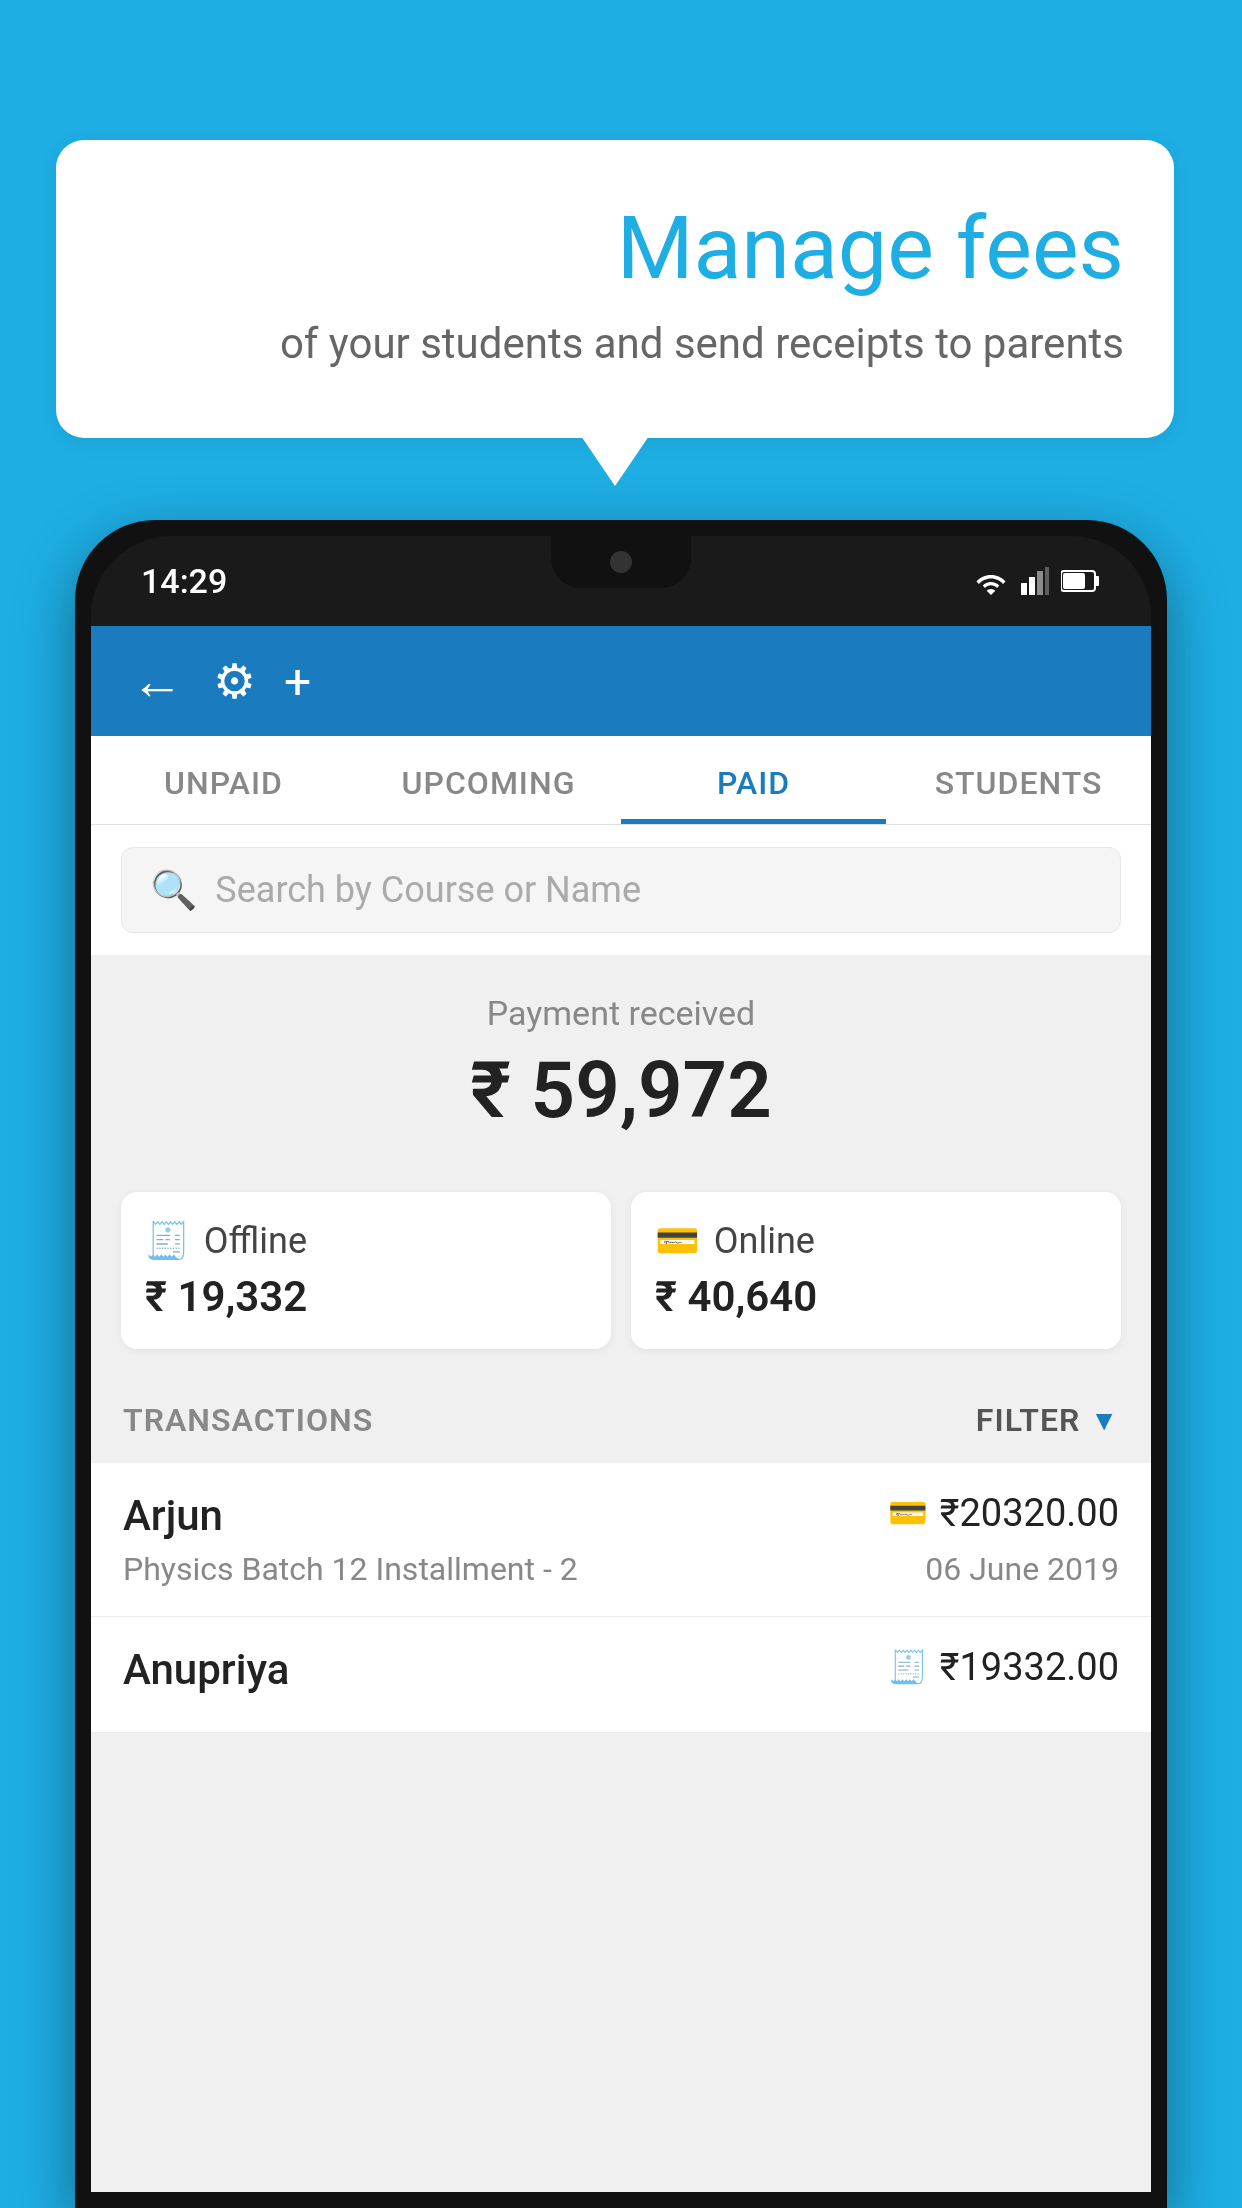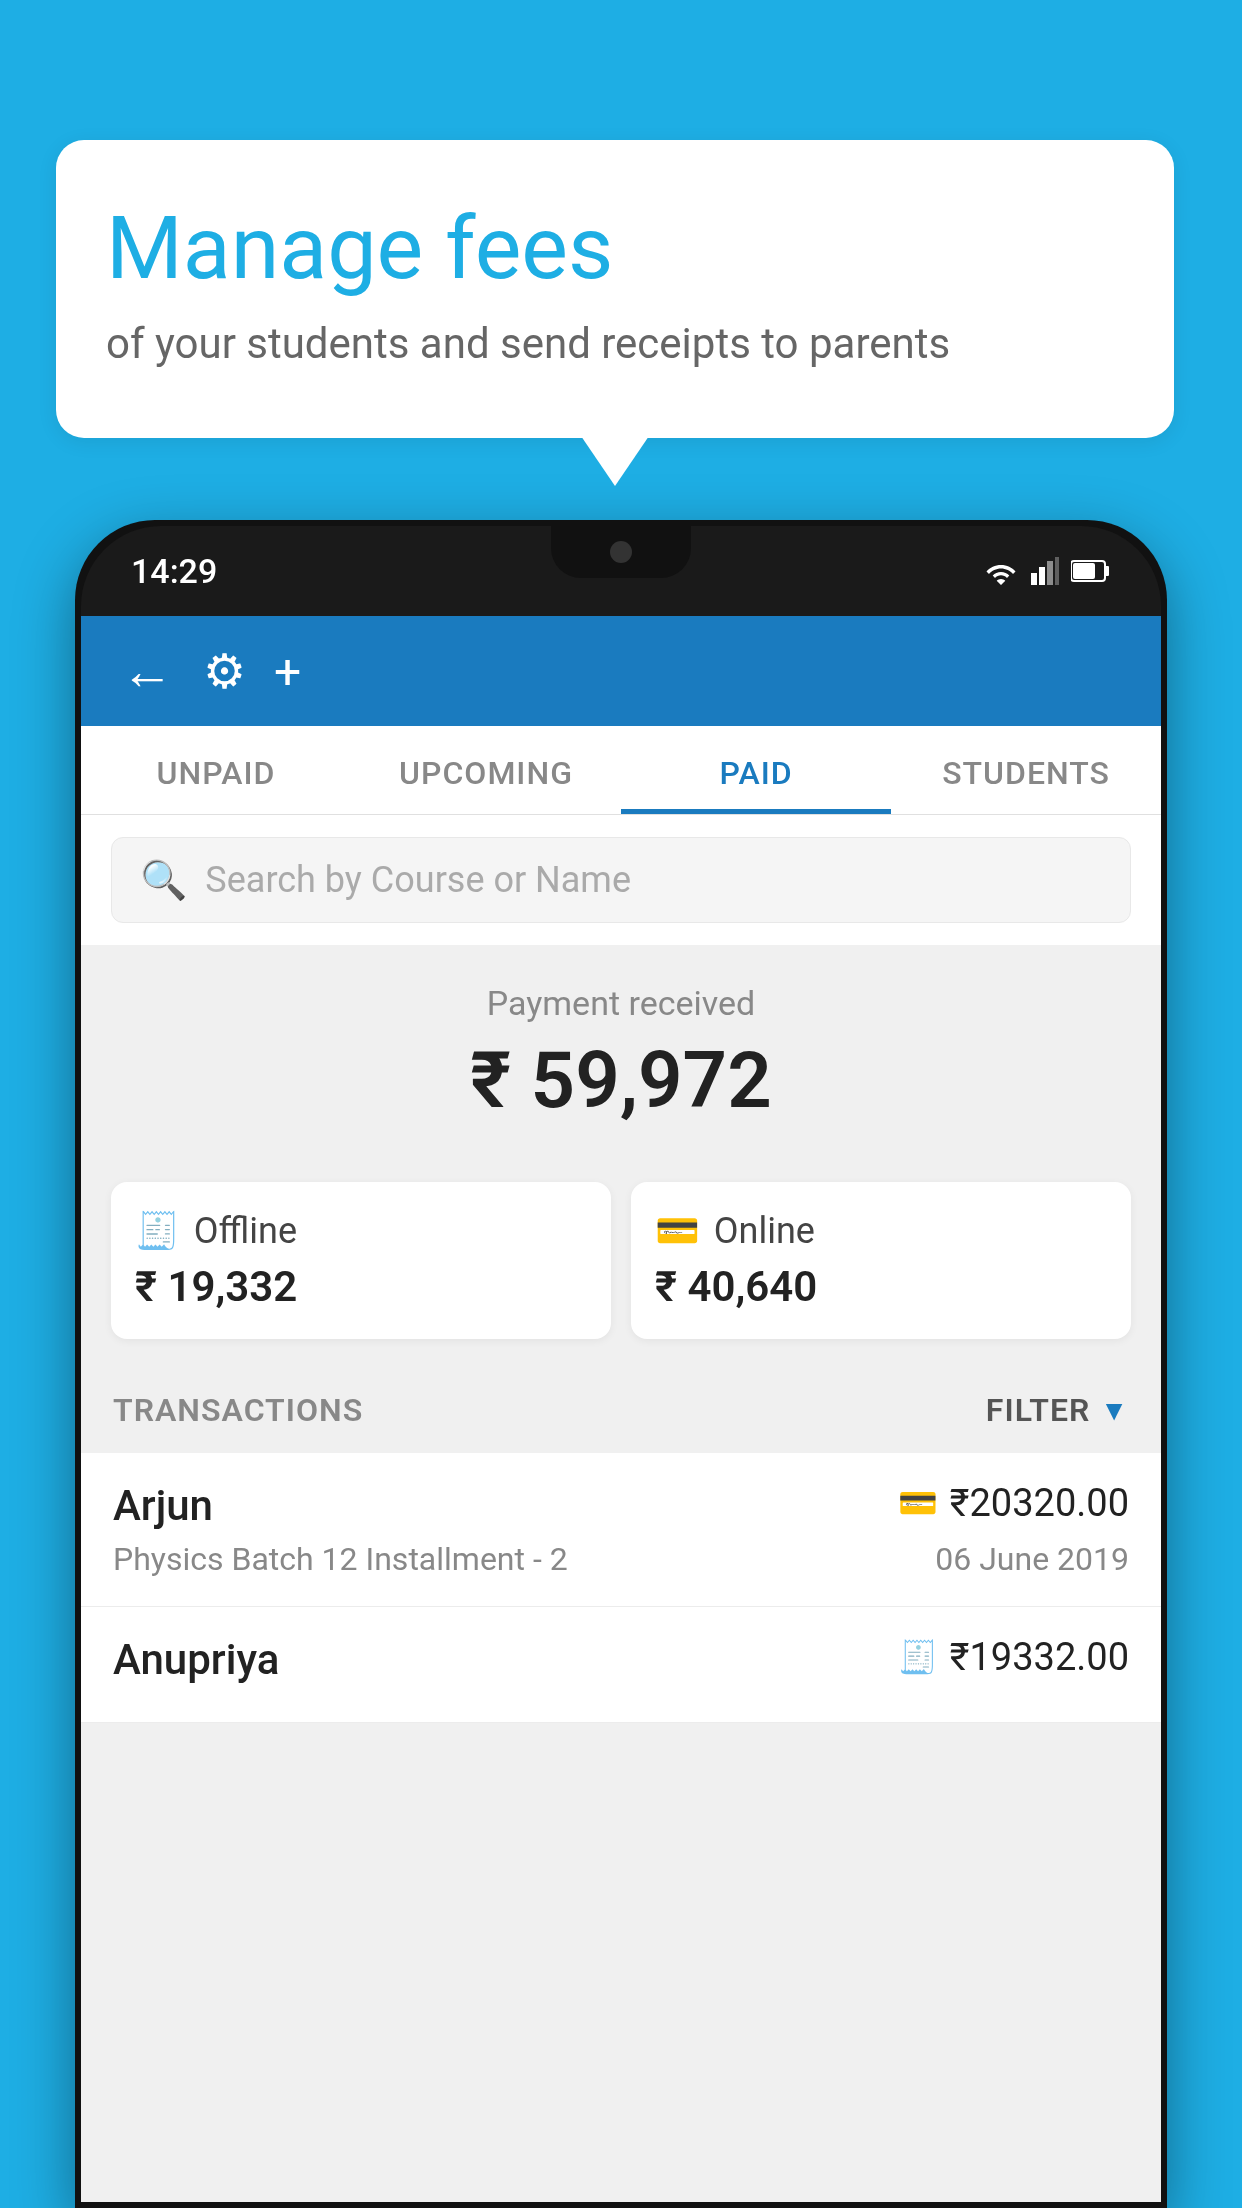--- a/index.html
+++ b/index.html
@@ -15,21 +15,21 @@
 
     
     .speech-bubble {
       position: absolute;
       top: 140px;
       left: 56px;
       right: 68px;
       background: #fff;
       border-radius: 28px;
       padding: 60px 50px 70px 50px;
-      text-align: left;
+      text-align: right;
       box-shadow: 0 4px 20px rgba(0,0,0,0.08);
     }
     .speech-bubble::after {
       content: '';
       position: absolute;
       bottom: -48px;
       left: 50%;
       transform: translateX(-50%);
       width: 0;
       height: 0;
@@ -52,21 +52,21 @@
 
     
     .phone {
       position: absolute;
       top: 520px;
       left: 75px;
       right: 75px;
       bottom: 0;
       background: #111;
       border-radius: 80px 80px 0 0;
-      padding: 6px;
+      padding: 16px;
       box-shadow: 0 20px 60px rgba(0,0,0,0.4);
       overflow: hidden;
     }
 
     
     .phone-top-bar {
       background: #1a1a1a;
       height: 90px;
       position: relative;
       display: flex;

